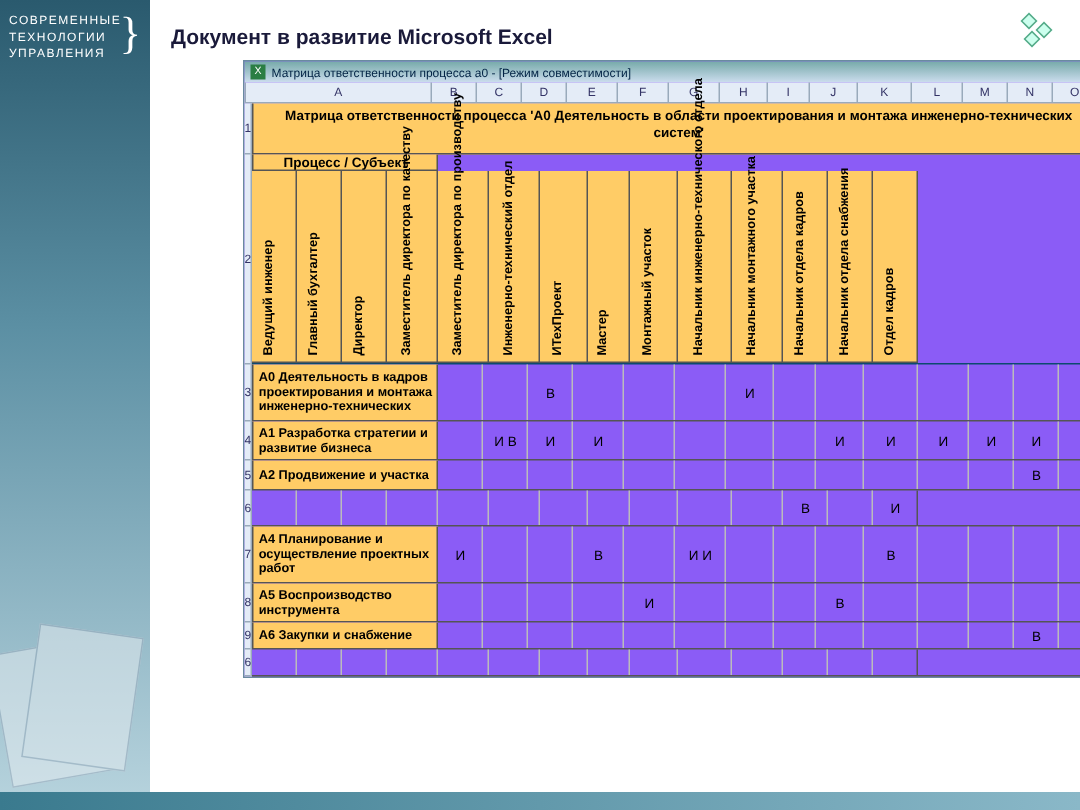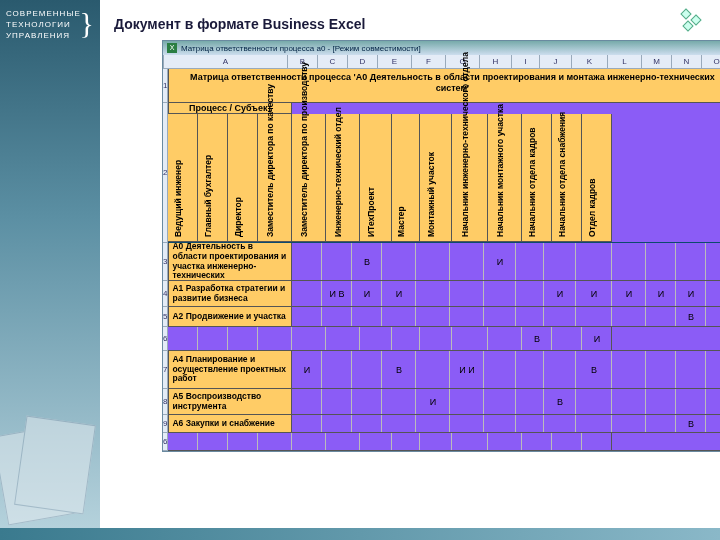--- a/index.html
+++ b/index.html
@@ -240,21 +240,21 @@
 
 <div class="main">
   <div class="brand">
     <span class="brand-icon">
       <span style="left:4px;top:2px;transform:rotate(45deg)"></span>
       <span style="left:14px;top:8px;transform:rotate(45deg)"></span>
       <span style="left:6px;top:14px;transform:rotate(45deg)"></span>
     </span>
   </div>
 
-  <div class="subtitle">Документ в формате Business Excel</div>
+  <div class="subtitle">Документ в развитие Microsoft Excel</div>
 
   <div class="excel-window">
     <div class="excel-titlebar">
       <span class="xl-icon">X</span>
       <span>Матрица ответственности процесса а0 - [Режим совместимости]</span>
     </div>
     <div class="col-headers">
       <div class="rowhead-spacer"></div>
       <div id="colhdrs" style="display:flex;flex:1">
           <div class="col-h" style="width: 124px;">A</div>
@@ -332,21 +332,21 @@
               <div class="role-h" style="width: 30px;">
                 <span>Начальник отдела снабжения</span>
               </div>
               <div class="role-h" style="width: 30px;">
                 <span>Отдел кадров</span>
               </div>
             </div>
         </div>
         <div id="datarows">
             <div class="data-row" style="height: 38px;">
-              <div class="proc-cell">A0 Деятельность в области проектирования и участка инженерно-технических</div>
+              <div class="proc-cell">A0 Деятельность в кадров проектирования и монтажа инженерно-технических</div>
               <div class="val-cell" style="width: 30px;"></div>
               <div class="val-cell" style="width: 30px;"></div>
               <div class="val-cell" style="width: 30px;">В</div>
               <div class="val-cell" style="width: 34px;"></div>
               <div class="val-cell" style="width: 34px;"></div>
               <div class="val-cell" style="width: 34px;"></div>
               <div class="val-cell" style="width: 32px;">И</div>
               <div class="val-cell" style="width: 28px;"></div>
               <div class="val-cell" style="width: 32px;"></div>
               <div class="val-cell" style="width: 36px;"></div>

